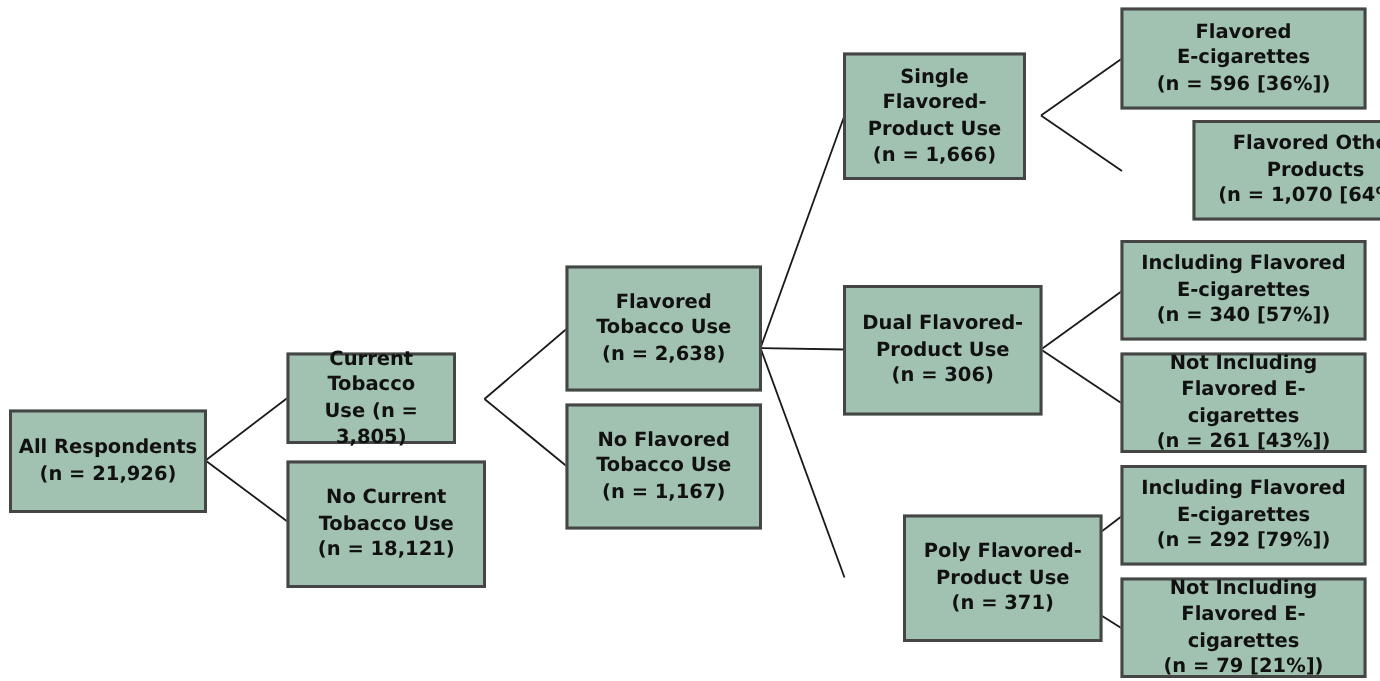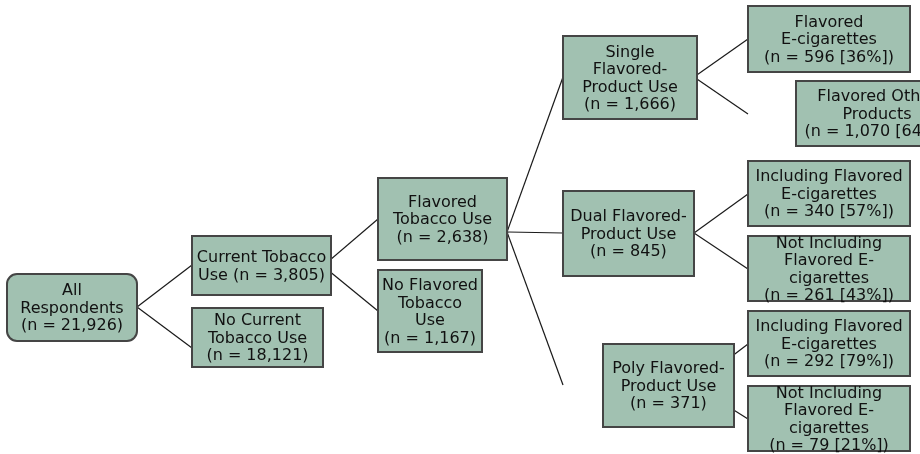--- a/index.html
+++ b/index.html
@@ -30,24 +30,25 @@
   .node {
     position: absolute;
     box-sizing: border-box;
     background: var(--node-fill);
     border: 2px solid var(--node-border);
     display: flex;
     align-items: center;
     justify-content: center;
     text-align: center;
     white-space: pre-line;
-    font-size: 16px;
+    font-size: 13px;
     line-height: 17.5px;
     color: var(--text);
     padding: 7px 2px;
+    font-weight: bold;
   }
 </style>
 </head>
 <body>
 
 <div class="canvas">
 
   <svg class="edges" viewBox="0 0 920 454" xmlns="http://www.w3.org/2000/svg">
     <line x1="137" y1="307" x2="192" y2="265"></line>
     <line x1="137" y1="307" x2="192" y2="348"></line>
@@ -57,39 +58,39 @@
     <line x1="507" y1="232" x2="563" y2="233"></line>
     <line x1="507" y1="232" x2="563" y2="385"></line>
     <line x1="694" y1="77" x2="748" y2="39"></line>
     <line x1="694" y1="77" x2="748" y2="114"></line>
     <line x1="694" y1="233" x2="748" y2="194"></line>
     <line x1="694" y1="233" x2="748" y2="269"></line>
     <line x1="694" y1="385" x2="748" y2="344"></line>
     <line x1="694" y1="385" x2="748" y2="419"></line>
   </svg>
 
-  <div class="node" style="left:6px;   top:273px; width:132px; height:69px;border-radius:11px;">All Respondents
+  <div class="node" style="left:6px;   top:273px; width:132px; height:69px;">All Respondents
 (n = 21,926)</div>
-  <div class="node" style="left:191px; top:235px; width:141px; height:61px;">Current Tobacco
+  <div class="node" style="left:191px; top:235px; width:113px; height:61px;">Current Tobacco
 Use (n = 3,805)</div>
-  <div class="node" style="left:191px; top:307px; width:133px; height:61px;">No Current
+  <div class="node" style="left:191px; top:307px; width:133px; height:85px;">No Current
 Tobacco Use
 (n = 18,121)</div>
   <div class="node" style="left:377px; top:177px; width:131px; height:84px;">Flavored
 Tobacco Use
 (n = 2,638)</div>
-  <div class="node" style="left:377px; top:269px; width:106px; height:84px;">No Flavored
+  <div class="node" style="left:377px; top:269px; width:131px; height:84px;">No Flavored
 Tobacco Use
 (n = 1,167)</div>
-  <div class="node" style="left:562px; top:35px;  width:136px; height:85px;">Single Flavored-
+  <div class="node" style="left:562px; top:35px;  width:122px; height:85px;">Single Flavored-
 Product Use
 (n = 1,666)</div>
   <div class="node" style="left:562px; top:190px; width:133px; height:87px;">Dual Flavored-
 Product Use
-(n = 845)</div>
+(n = 306)</div>
   <div class="node" style="left:562px; top:343px; width:133px; height:85px;margin-left:40px;">Poly Flavored-
 Product Use
 (n = 371)</div>
   <div class="node" style="left:747px; top:5px;   width:164px; height:68px;">Flavored
 E-cigarettes
 (n = 596 [36%])</div>
   <div class="node" style="left:747px; top:80px;  width:164px; height:67px;margin-left:48px;">Flavored Other
 Products
 (n = 1,070 [64%])</div>
   <div class="node" style="left:747px; top:160px; width:164px; height:67px;">Including Flavored

